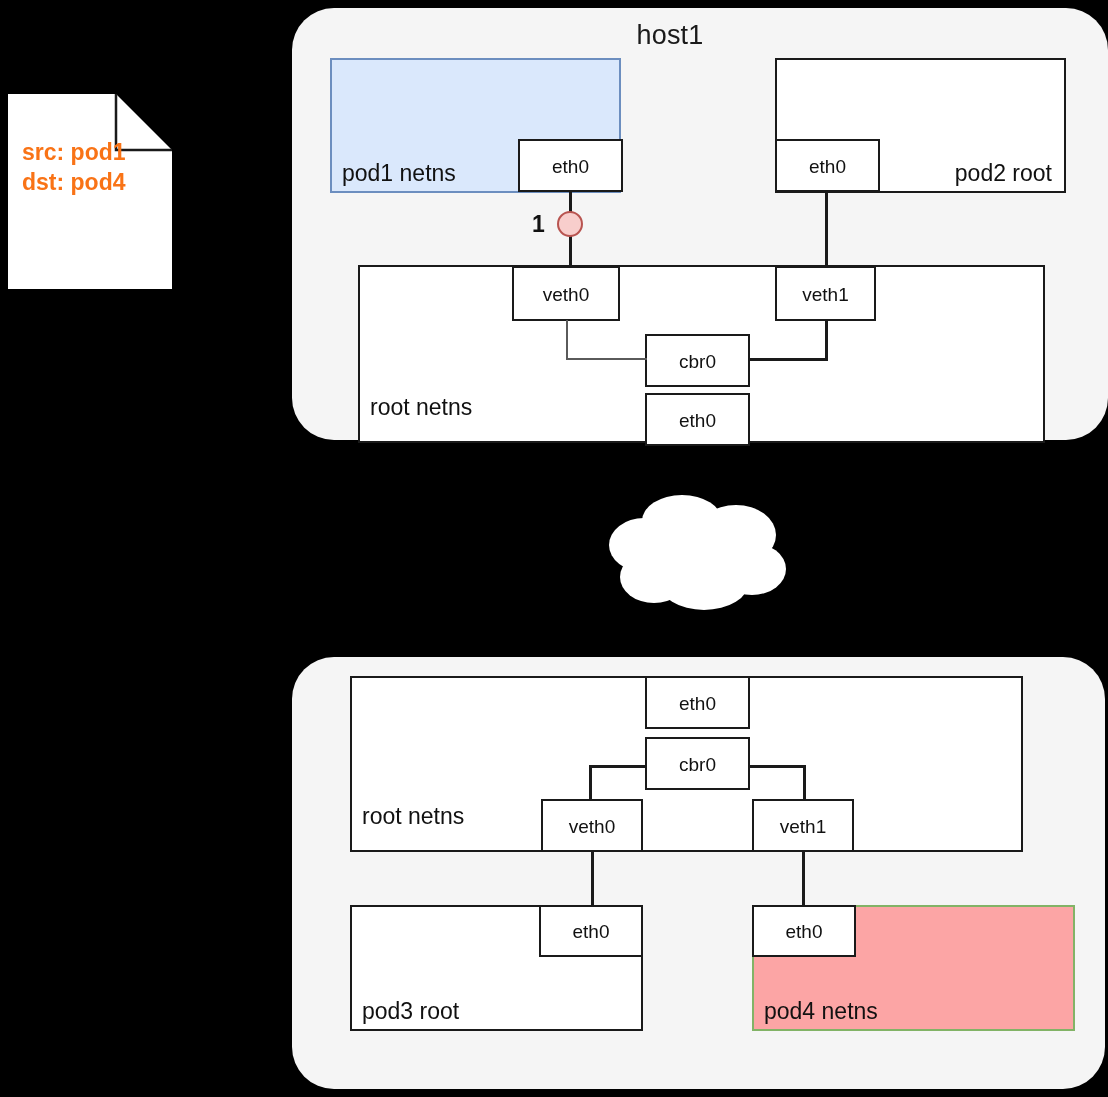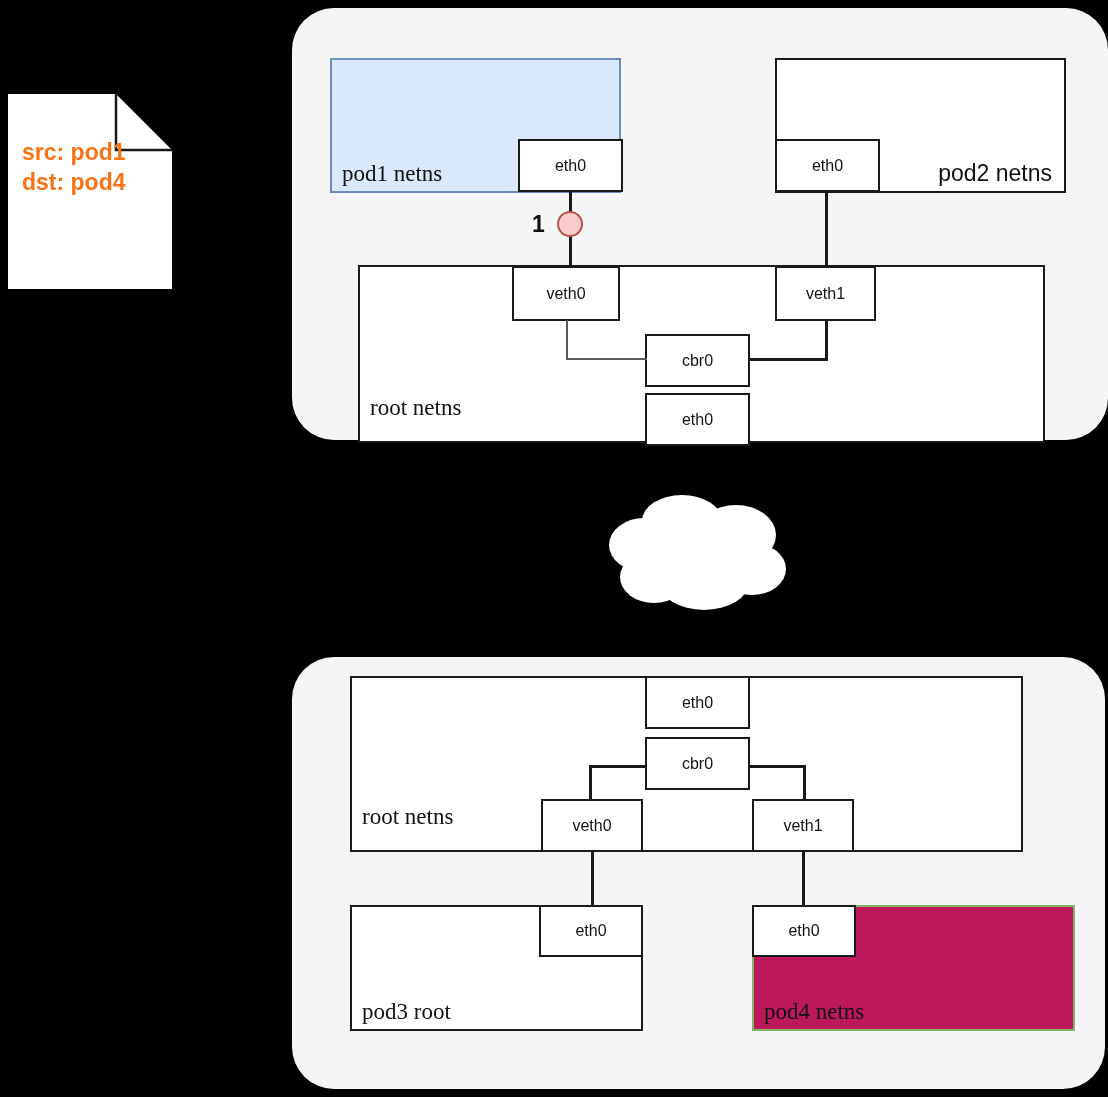--- a/index.html
+++ b/index.html
@@ -40,42 +40,42 @@
     border: 2px solid #1a1a1a;
   }
   .box-ns {
     border-width: 2.5px;
   }
   .box.blue {
     background: #dae8fc;
     border-color: #6c8ebf;
   }
   .box.green {
-    background: #be185d;
+    background: #fca5a5;
     border-color: #82b366;
   }
 
   
   .nslabel {
     position: absolute;
     bottom: 6px;
     font-size: 23px;
     color: #111111;
     white-space: nowrap;
     line-height: 1;
   }
-  .nslabel.left  { left: 10px; font-family: Liberation Serif, serif; }
+  .nslabel.left  { left: 10px; }
   .nslabel.right { right: 12px; }
 
   .iflabel {
     position: absolute;
     left: 0; right: 0; top: 50%;
     transform: translateY(-50%);
     text-align: center;
-    font-size: 16px;
+    font-size: 19px;
     color: #111111;
     white-space: nowrap;
     line-height: 1;
   }
 
   
   .vline {
     position: absolute;
     background: #1a1a1a;
     width: 3px;
@@ -137,31 +137,32 @@
       <path d="M 108 0 L 108 56 L 164 56" fill="none" stroke="#1a1a1a" stroke-width="2.5"></path>
     </svg>
     <div class="note-text">
       <div>src: pod1</div>
       <div>dst: pod4</div>
     </div>
   </div>
 
   <div class="host" style="left:292px; top:8px; width:816px; height:432px;"></div>
 
+  <div class="host-label" style="left:560px; top:20px; width:220px;">host1</div>
 
   <div class="box box-ns blue" style="left:330px; top:58px; width:291px; height:135px;">
     <div class="nslabel left">pod1 netns</div>
   </div>
 
   <div class="box" style="left:518px; top:139px; width:105px; height:53px;">
     <div class="iflabel">eth0</div>
   </div>
 
   <div class="box box-ns" style="left:775px; top:58px; width:291px; height:135px;">
-    <div class="nslabel right">pod2 netns</div>
+    <div class="nslabel right">pod2 root</div>
   </div>
 
   <div class="box" style="left:775px; top:139px; width:105px; height:53px;">
     <div class="iflabel">eth0</div>
   </div>
 
   <div class="box box-ns" style="left:358px; top:265px; width:687px; height:178px;">
     <div class="nslabel left" style="bottom:22px;">root netns</div>
   </div>
 

